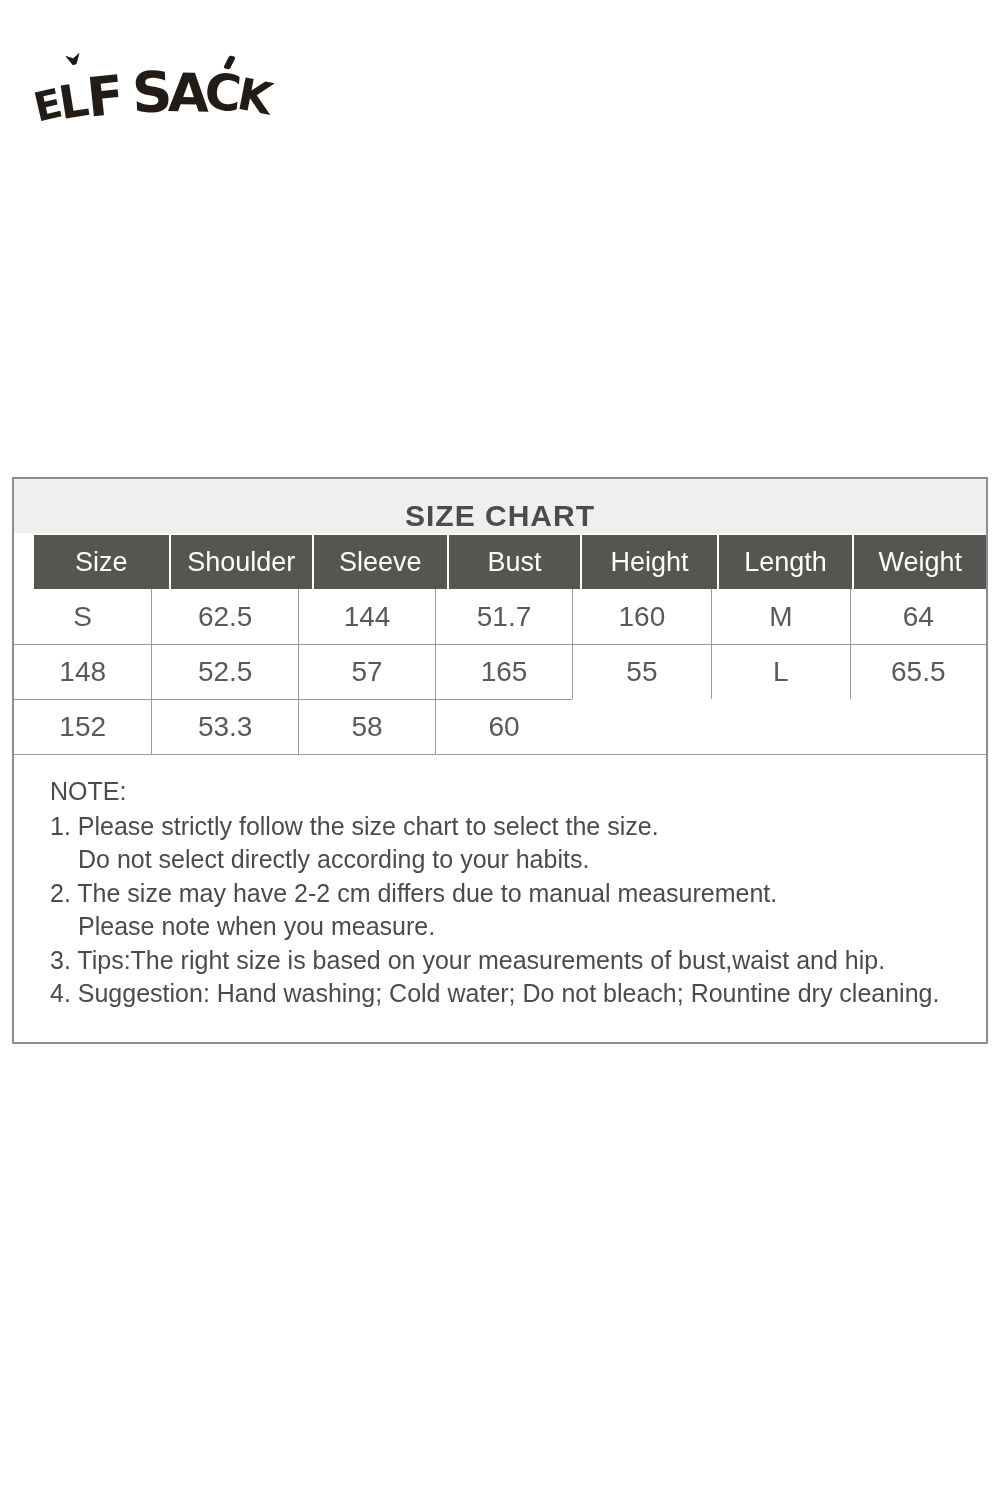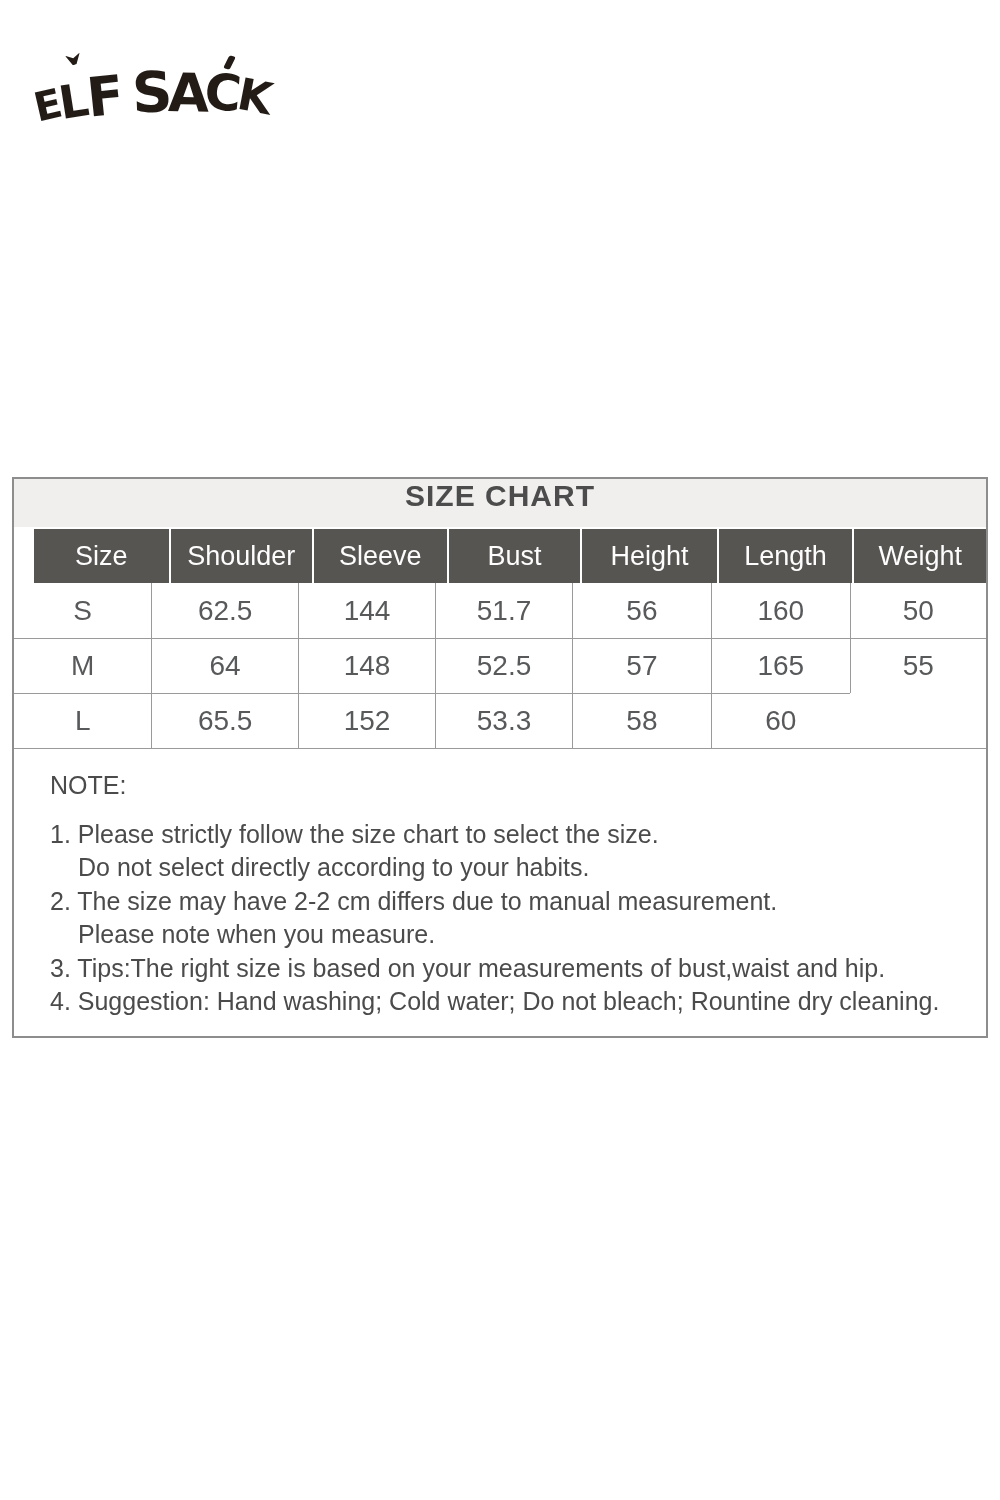--- a/index.html
+++ b/index.html
@@ -61,24 +61,24 @@
     transform:skewX(-14deg) rotate(14deg);
   }
 
   
   .chart-box{
     position:absolute;left:12px;top:477px;width:976px;
     border:2px solid var(--outer-border);
     background:#fff;
   }
   .title-band{
-    height:50px;
+    height:56px;
     background:var(--title-band-bg);
     border-bottom:2px solid #ffffff;
-    display:flex;align-items:flex-start;justify-content:center;
+    display:flex;align-items:flex-end;justify-content:center;
   }
   .title-band span{
     font-size:30px;font-weight:700;
     color:var(--title-text);
     letter-spacing:1px;
   }
   .grid{
     display:grid;
     grid-template-columns:138fr 147fr 138fr 137fr 140fr 139fr 137fr;
   }
@@ -106,21 +106,21 @@
     border-top:1px solid var(--border);
     height:288px;
     padding:20px 16px 0 36px;
     color:var(--note-text);
   }
   .note-line{
     font-size:25px;
     line-height:33.5px;
     white-space:nowrap;
   }
-  .note-line.heading{margin-bottom:15px;}
+  .note-line.heading{margin-bottom:1px;}
   .note-line.indent{padding-left:28px;}
 </style>
 </head>
 <body>
 
 <div class="page">
 
   <div class="logo">
     <span class="mark mark-heart"></span>
     <span class="mark mark-tick"></span>
@@ -150,23 +150,21 @@
       <div class="hcell">Length</div>
       <div class="hcell">Weight</div>
     </div>
 
     <div class="grid bgrid">
 
       <div class="cell">S</div>
       <div class="cell">62.5</div>
       <div class="cell">144</div>
       <div class="cell">51.7</div>
-      <div class="cell">56</div>
       <div class="cell">160</div>
-      <div class="cell">50</div>
 
       <div class="cell">M</div>
       <div class="cell">64</div>
       <div class="cell">148</div>
       <div class="cell">52.5</div>
       <div class="cell">57</div>
       <div class="cell">165</div>
       <div class="cell">55</div>
 
       <div class="cell">L</div>

